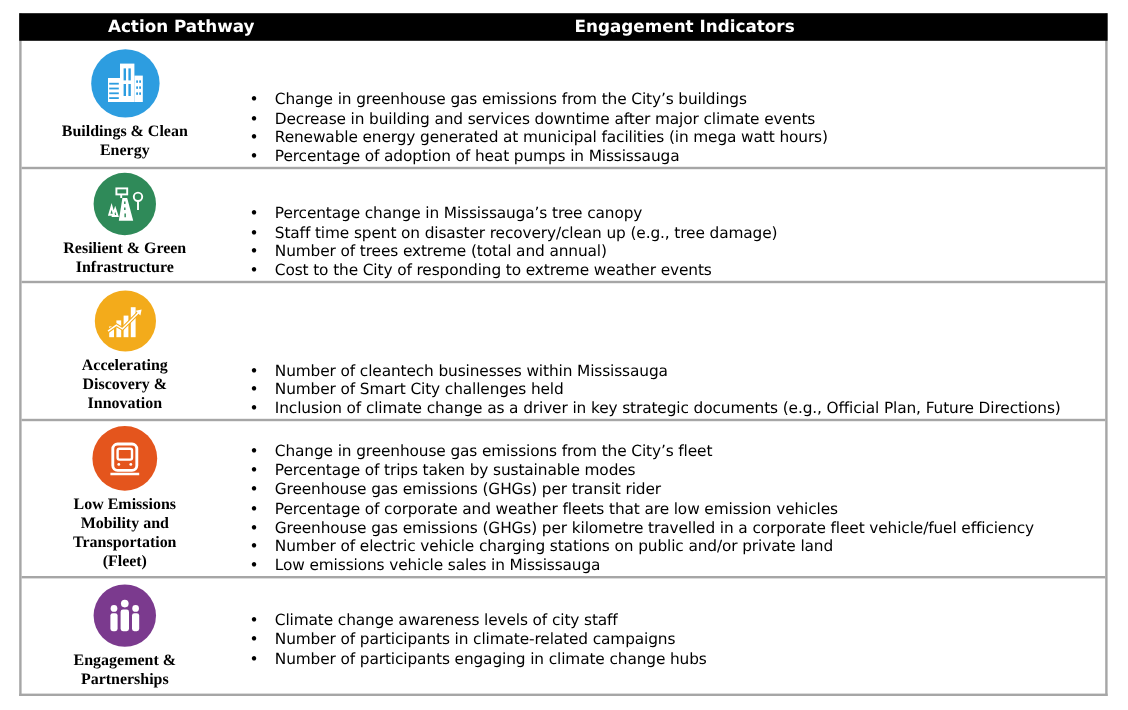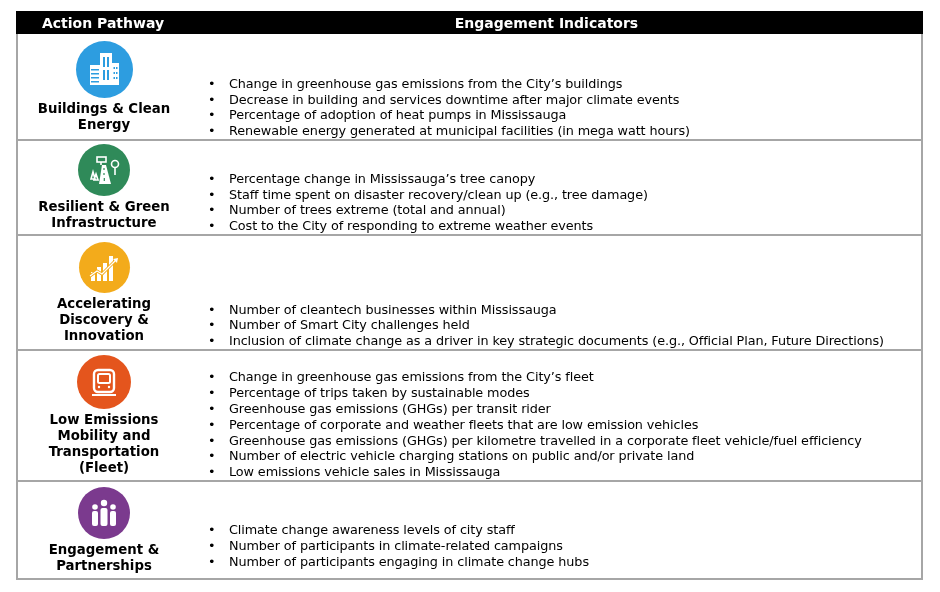--- a/index.html
+++ b/index.html
@@ -2,25 +2,25 @@
 <html><head>
 <meta charset="utf-8">
 <style>
   html, body { margin:0; padding:0; background:#ffffff; }
   body { width:940px; height:592px; position:relative; overflow:hidden;
          font-family:"DejaVu Sans", sans-serif; color:#000; }
   .table { position:absolute; left:16px; top:11px; width:907px;
            border:2px solid #a6a6a6; border-top:none; box-sizing:border-box; }
   .hdr { display:flex; background:#000; color:#fff; height:23px; align-items:center;
          font-weight:bold; font-size:14px; margin-left:-2px; margin-right:-2px; }
-  .hdr .c1 { width:174px; text-align:center; }
+  .hdr .c1 { width:174px; text-align:center;margin-left:48px; }
   .hdr .c2 { flex:1; text-align:center; padding-right:20px; }
   .row { display:flex; border-bottom:2px solid #a6a6a6; box-sizing:border-box; }
   .row:last-child { border-bottom:none; }
-  .path { width:172px; display:flex; flex-direction:column; align-items:center; justify-content:center; }
+  .path { width:172px; display:flex; flex-direction:column; align-items:center; justify-content:center;font-family:Liberation Serif, serif; }
   .icon { border-radius:50%; display:flex; align-items:center; justify-content:center; }
   .path-label { font-weight:bold; font-size:13.3px; text-align:center; line-height:16px; margin-top:3px; }
   .ind { flex:1; display:flex; flex-direction:column; justify-content:flex-end; padding-left:18px; }
   .ind ul { margin:0; padding:0; list-style:none; }
   .ind li { font-size:12.8px; line-height:15.8px; position:relative; padding-left:21px; white-space:nowrap; letter-spacing:-0.1px; }
   .ind li::before { content:"•"; position:absolute; left:0; top:0; }
 </style>
 </head>
 <body>
 
@@ -57,22 +57,22 @@
       </div>
       <div class="path-label">
         <div>Buildings &amp; Clean</div>
         <div>Energy</div>
       </div>
     </div>
     <div class="ind">
       <ul>
         <li>Change in greenhouse gas emissions from the City’s buildings</li>
         <li>Decrease in building and services downtime after major climate events</li>
+        <li>Renewable energy generated at municipal facilities (in mega watt hours)</li>
         <li>Percentage of adoption of heat pumps in Mississauga</li>
-        <li>Renewable energy generated at municipal facilities (in mega watt hours)</li>
       </ul>
     </div>
   </div>
 
   <div class="row" style="height:95px;">
     <div class="path">
       <div class="icon" style="width:52px;height:52px;background:#2f8a59;">
         <svg width="34" height="30" viewBox="0 0 34 30" fill="none" stroke="#fff" stroke-width="1.6">
           <path d="M12 29 L15 10 L19 10 L24 29 Z" fill="#fff" stroke="none"></path>
           <path d="M17 13 V15 M17 18 V20 M17.3 23 V26" stroke="#2f8a59" stroke-width="1.2"></path>
@@ -167,21 +167,21 @@
           <rect x="4" y="13" width="6" height="15" rx="2"></rect>
           <circle cx="25" cy="9" r="2.8"></circle>
           <rect x="22" y="13" width="6" height="15" rx="2"></rect>
         </svg>
       </div>
       <div class="path-label">
         <div>Engagement &amp;</div>
         <div>Partnerships</div>
       </div>
     </div>
-    <div class="ind" style="justify-content:flex-start;padding-top:28px;margin-top:12px;">
+    <div class="ind" style="justify-content:flex-start;padding-top:28px;">
       <ul>
         <li>Climate change awareness levels of city staff</li>
         <li>Number of participants in climate-related campaigns</li>
         <li>Number of participants engaging in climate change hubs</li>
       </ul>
     </div>
   </div>
 </div>
 
 </body></html>

